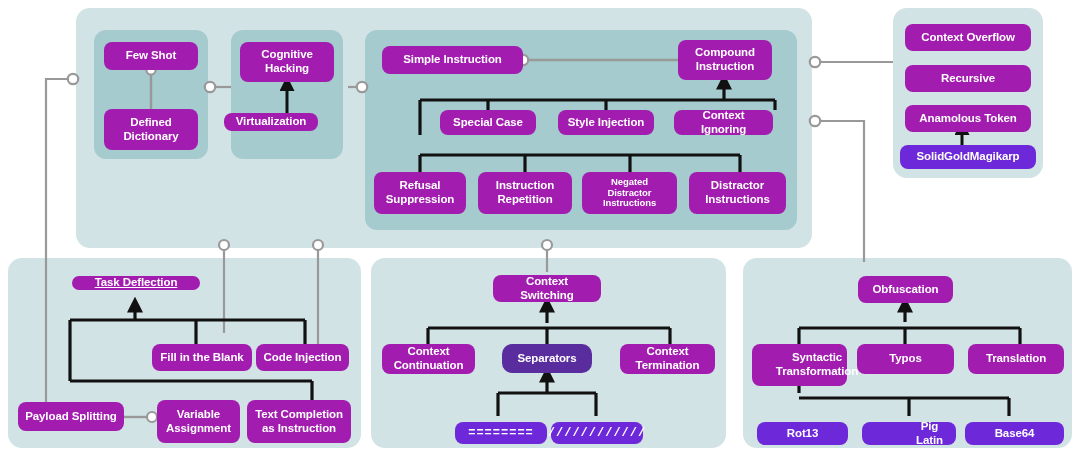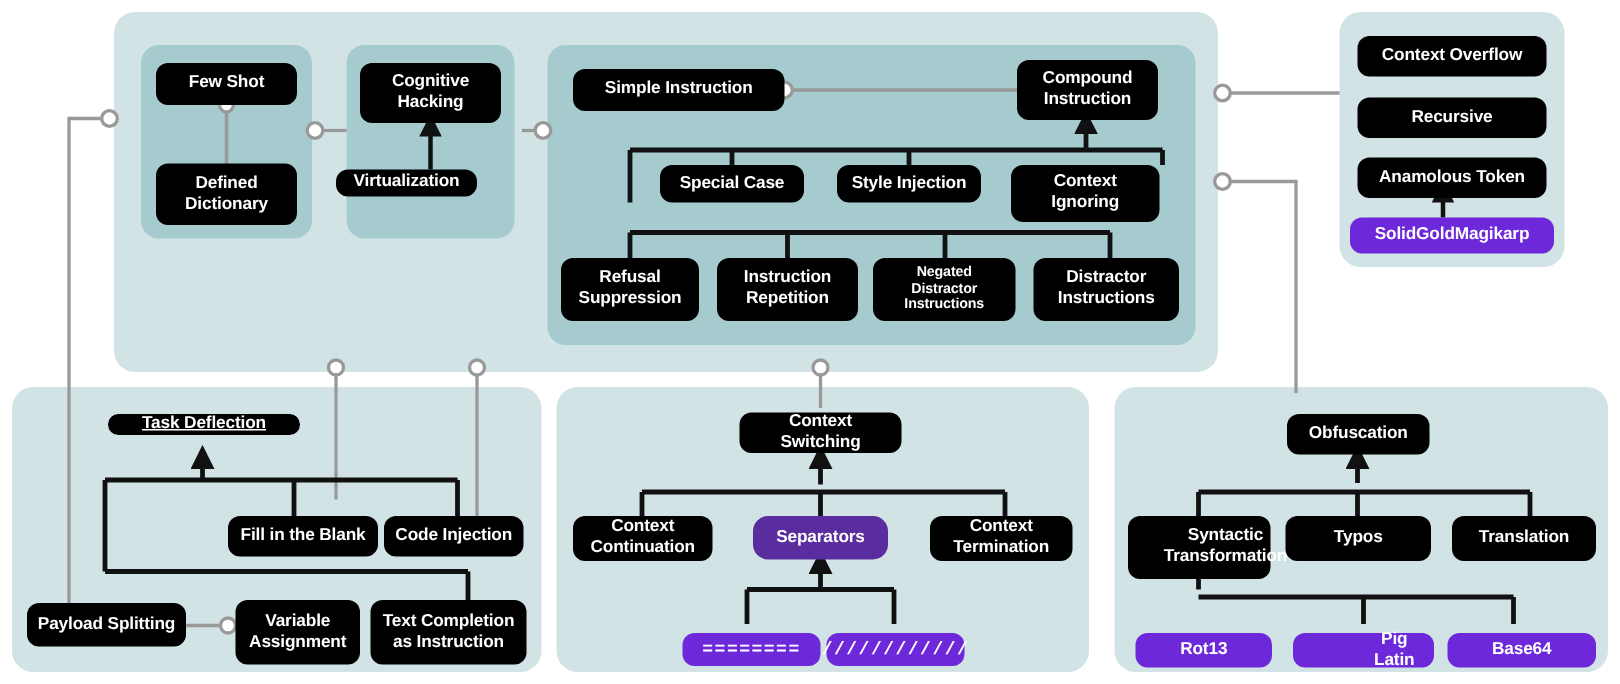--- a/index.html
+++ b/index.html
@@ -26,21 +26,21 @@
     background: #d2e3e6;
     border-radius: 14px;
   }
   .subpanel {
     position: absolute;
     background: #a5cbcf;
     border-radius: 12px;
   }
   .node {
     position: absolute;
-    background: #000000;
+    background: #a21caf;
     color: #ffffff;
     border-radius: 8px;
     display: flex;
     align-items: center;
     justify-content: center;
     text-align: center;
     font-weight: bold;
     font-size: 11.5px;
     line-height: 1.18;
     padding: 2px 6px;
@@ -176,21 +176,21 @@
 
   <div class="node" style="left:382px; top:46px; width:141px; height:28px; white-space:pre-line;">Simple Instruction</div>
 
   <div class="node" style="left:678px; top:40px; width:94px; height:40px; white-space:pre-line;">Compound
 Instruction</div>
 
   <div class="node" style="left:440px; top:110px; width:96px; height:25px; white-space:pre-line;">Special Case</div>
 
   <div class="node" style="left:558px; top:110px; width:96px; height:25px; white-space:pre-line;">Style Injection</div>
 
-  <div class="node" style="left:674px; top:110px; width:99px; height:38px; white-space:pre-line;">Context Ignoring</div>
+  <div class="node" style="left:674px; top:110px; width:99px; height:25px; white-space:pre-line;">Context Ignoring</div>
 
   <div class="node" style="left:374px; top:172px; width:92px; height:42px; white-space:pre-line;">Refusal
 Suppression</div>
 
   <div class="node" style="left:478px; top:172px; width:94px; height:42px; white-space:pre-line;">Instruction
 Repetition</div>
 
   <div class="node small" style="left:582px; top:172px; width:95px; height:42px; white-space:pre-line;">Negated
 Distractor
 Instructions</div>

